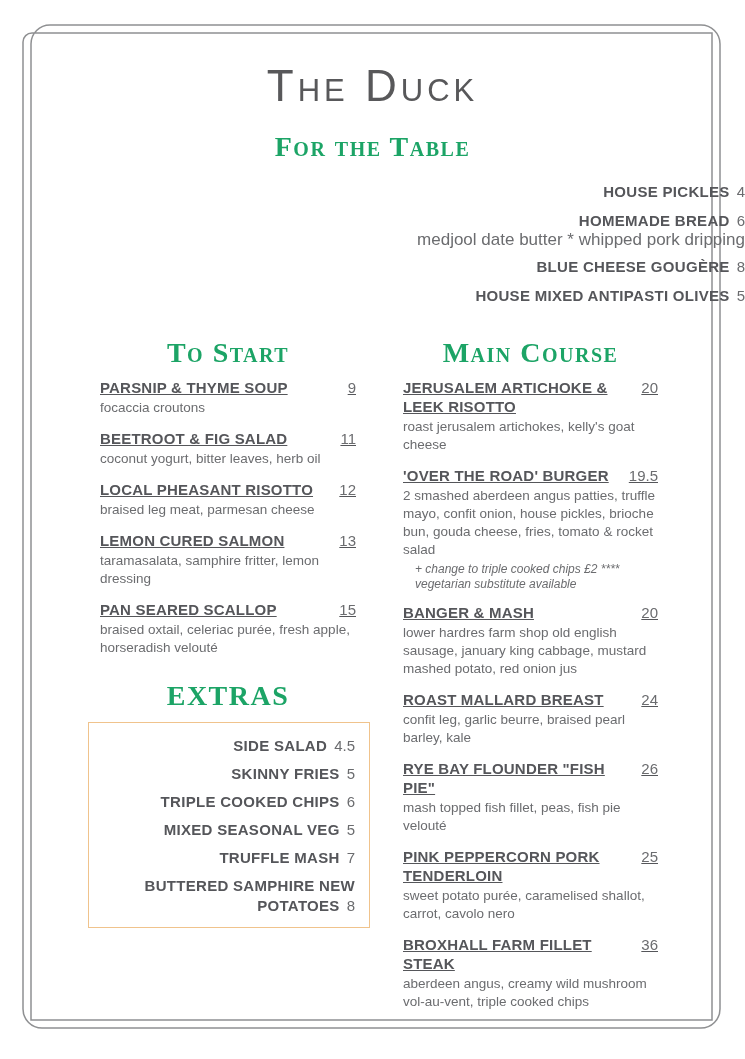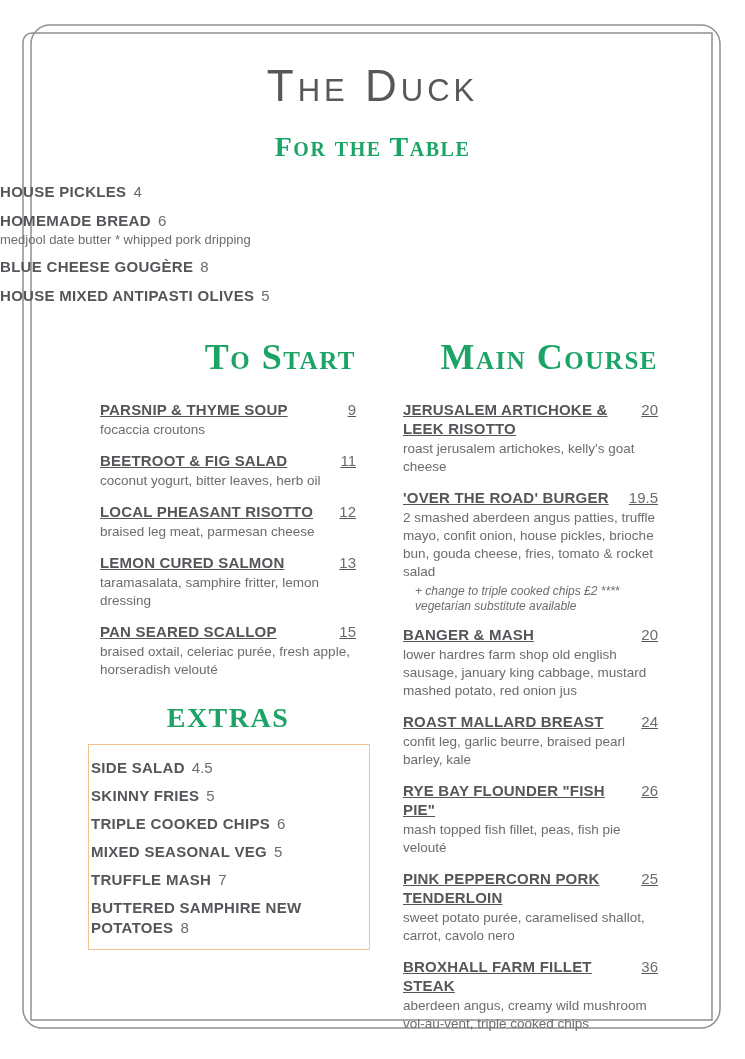--- a/index.html
+++ b/index.html
@@ -29,56 +29,56 @@
   }
   .subheading{
     text-align:center;
     font-family:"Liberation Serif","DejaVu Serif",serif;
     font-variant:small-caps;
     font-size:28px;line-height:1.0;font-weight:700;
     letter-spacing:1.5px;color:var(--green);
     margin-top:25px;
   }
   .table-list{margin-top:21px;}
-  .c-item{text-align:left;margin-bottom:9px;}
+  .c-item{text-align:right;margin-bottom:9px;}
   .c-line{font-size:15px;line-height:20px;}
   .c-name{font-weight:700;color:var(--ink);letter-spacing:.3px;}
   .c-price{font-weight:400;color:var(--ink-light);margin-left:7px;}
-  .c-desc{font-size:13px;line-height:17px;color:var(--ink-light);}
+  .c-desc{font-size:17px;line-height:17px;color:var(--ink-light);}
 
   .columns{display:flex;margin:33px 0 0 100px;gap:47px;}
   .col-left{width:256px;flex:none;}
   .col-right{width:255px;flex:none;}
   .col-heading{
-    text-align:right;
+    text-align:center;
     font-family:"Liberation Serif","DejaVu Serif",serif;
     font-variant:small-caps;
-    font-size:36px;line-height:1.0;font-weight:600;
+    font-size:28px;line-height:1.0;font-weight:600;
     letter-spacing:1.5px;color:var(--green);
-    margin-bottom:25px;
+    margin-bottom:11px;
   }
   .m-item{margin-bottom:12px;}
   .m-head{display:flex;align-items:flex-start;text-decoration:underline;}
   .m-name{flex:1;font-size:15px;line-height:19px;font-weight:700;color:var(--ink);letter-spacing:.2px;padding-right:8px;}
   .m-price{font-size:15px;line-height:19px;font-weight:400;color:var(--ink-light);}
   .m-desc{font-size:13.5px;line-height:18px;color:var(--ink-light);margin-top:2px;}
   .m-note{font-size:12px;line-height:14.5px;font-style:italic;color:var(--ink-light);margin:3px 0 2px 12px;}
 
   .extras-heading{
     text-align:center;
     font-family:"Liberation Serif","DejaVu Serif",serif;
     font-variant:small-caps;
     font-size:28px;line-height:1.0;font-weight:600;
     letter-spacing:1.5px;color:var(--green);
     margin:25px 0 12px 0;
   }
   .extras-box{
     border:1px solid var(--extras-border);
     margin-left:-12px;margin-right:-14px;
-    padding:13px 6px 11px 2px;
+    padding:13px 14px 11px 2px;
   }
   .extras-box .c-item{margin-bottom:8px;}
   .extras-box .c-item:last-child{margin-bottom:0;}
 </style>
 </head>
 <body>
 
 <div class="frame-svg">
   <svg width="745" height="1059" viewBox="0 0 745 1059" xmlns="http://www.w3.org/2000/svg">
     <path d="M 50 25 H 701 A 19 19 0 0 1 720 44 V 1009 A 19 19 0 0 1 701 1028 H 42 A 19 19 0 0 1 23 1009 V 42 A 9 9 0 0 1 32 33 H 712 V 1020 H 31 V 44 A 19 19 0 0 1 50 25 Z" fill="none" stroke="#8f9092" stroke-width="1.5"></path>

